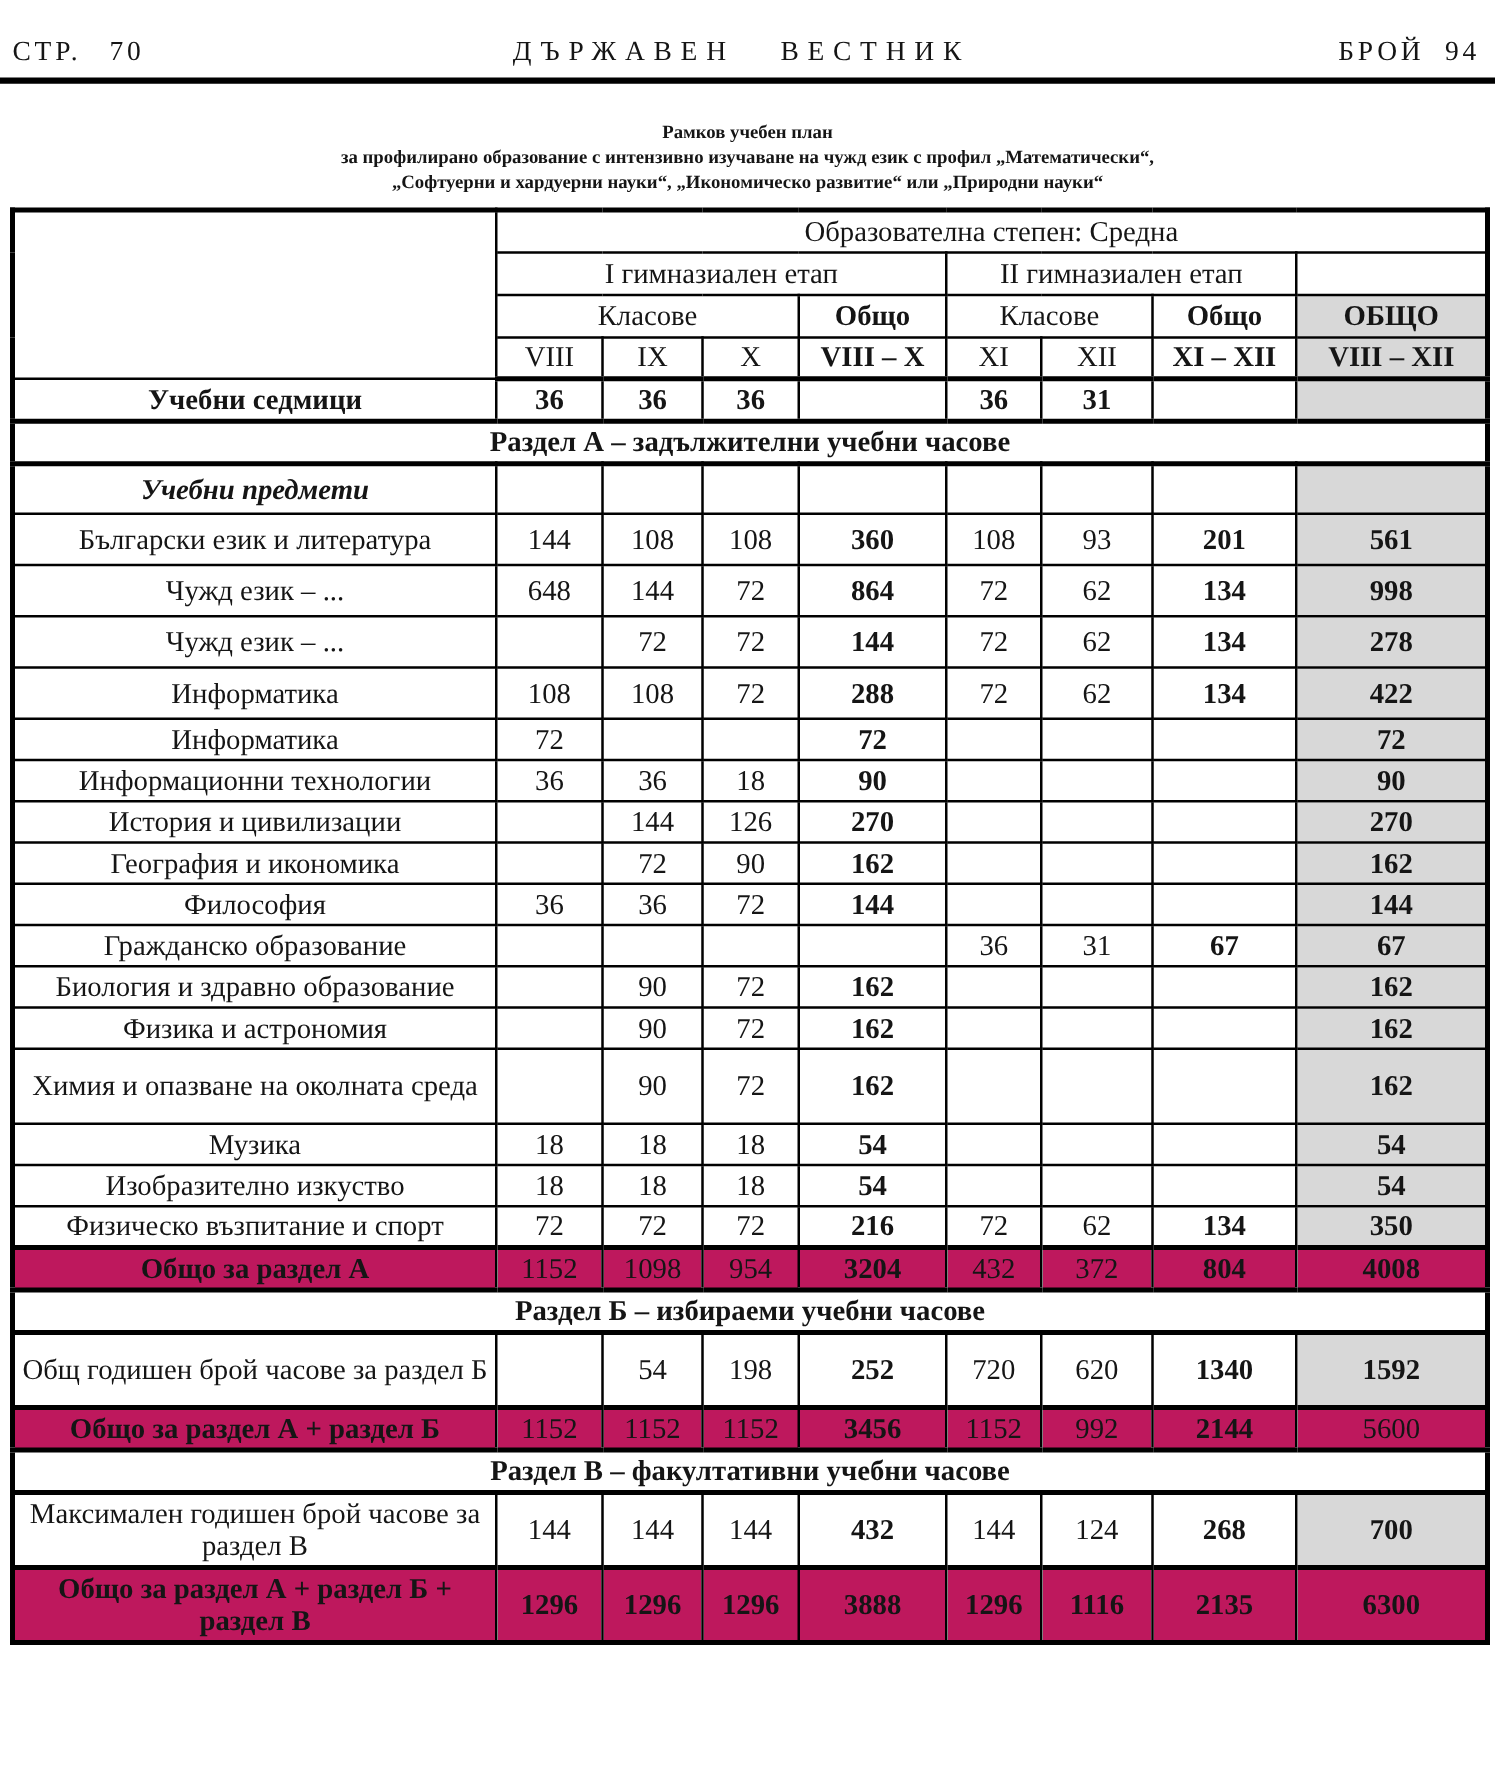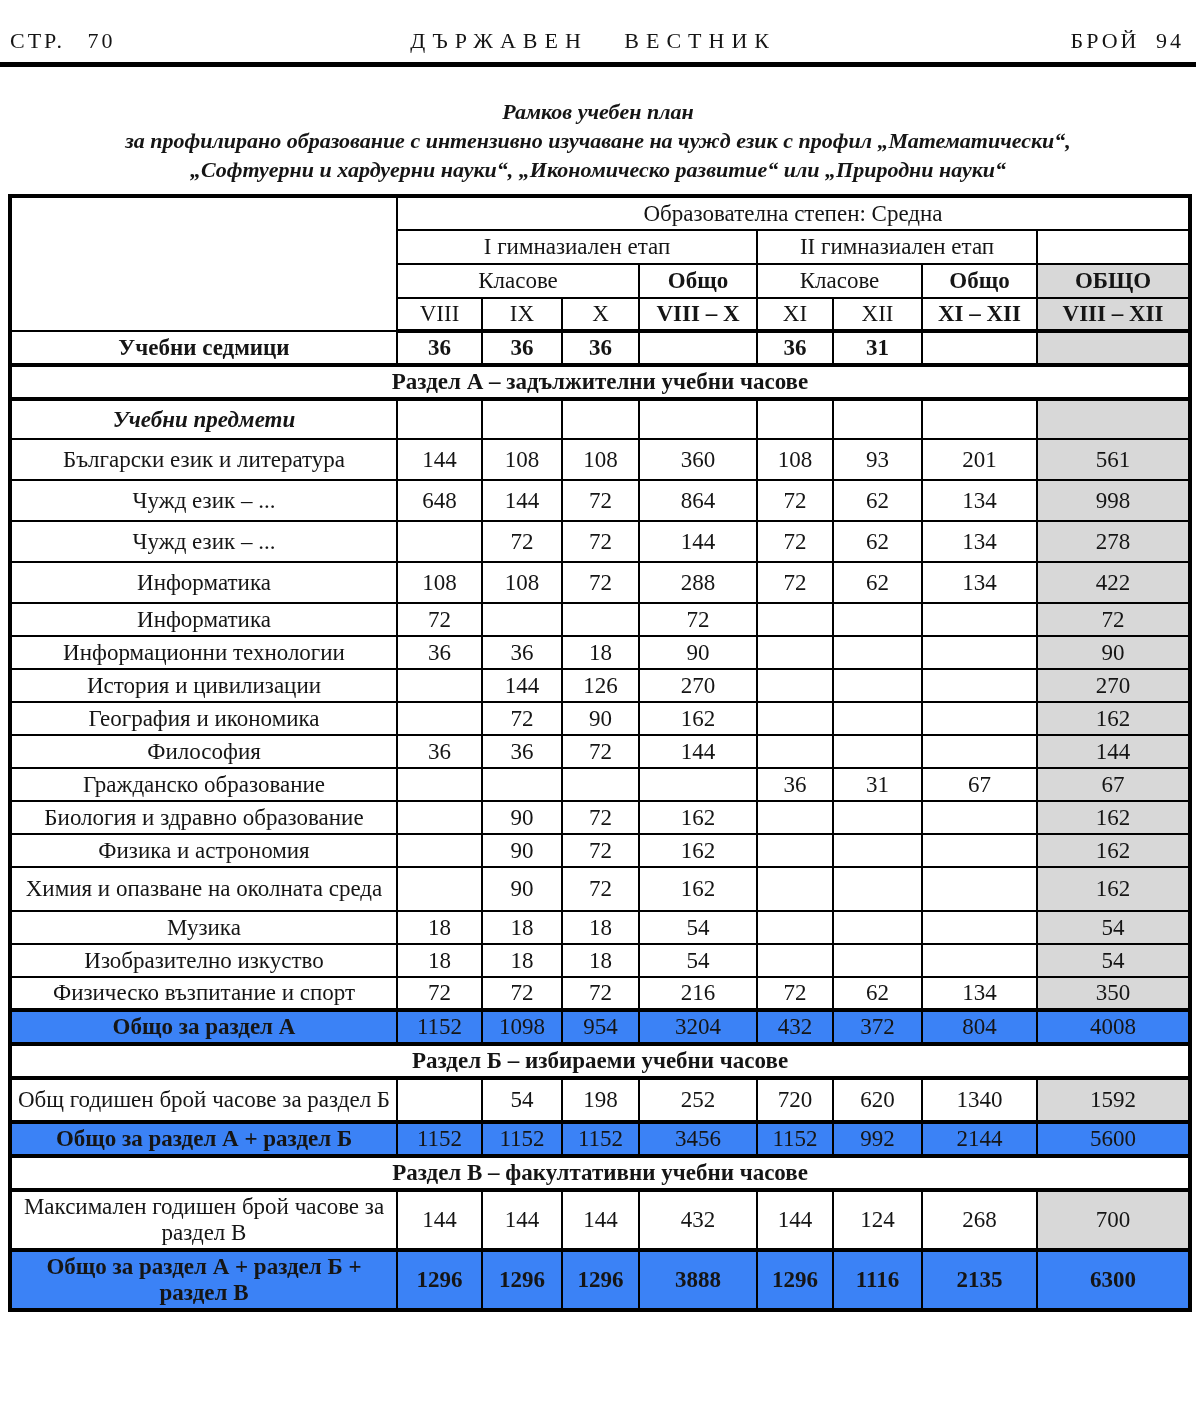--- a/index.html
+++ b/index.html
@@ -19,57 +19,57 @@
     padding: 28px 12px 8px 10px;
     font-size: 22px;
   }
   .masthead .mh-left  { letter-spacing: 3px; word-spacing: 14px; }
   .masthead .mh-center{ letter-spacing: 7px; word-spacing: 24px; }
   .masthead .mh-right { letter-spacing: 3px; word-spacing: 8px; }
   .rule { height: 5px; background: #000; }
 
   
   .annex { text-align: right; padding: 22px 10px 0 0; font-size: 25px; line-height: 1.28; }
-  .doc-title { text-align: center; font-weight: bold; font-size: 22px; line-height: 1.32; margin-top: 8px; font-style: italic; }
+  .doc-title { text-align: center; font-weight: bold; font-size: 15px; line-height: 1.32; margin-top: 8px; }
 
   
   table.plan {
     border-collapse: collapse;
     table-layout: fixed;
     width: 1180px;
     margin: 10px 0 0 8px;
     border: 4px solid #000;
   }
   table.plan td {
     border: 2px solid #000;
     text-align: center;
     font-size: 23px;
     padding: 2px 3px;
     overflow: hidden;
   }
   td.label { text-align: left; padding: 2px 7px; }
   td.just  { text-align: justify; }
   .b { font-weight: bold; }
   .i { font-style: italic; }
-  .t { font-weight: normal; }       
+  .t { font-weight: bold; }       
   .shade { background: #d8d8d8; }
-  tr.total > td { background: #3b82f6; }
+  tr.total > td { background: #be185d; }
   tr.tb > td { border-bottom-width: 4px; }
   tr.sec > td { font-weight: bold; text-align: center; }
   tr.final > td { font-weight: bold; }
 
   
   tr.hr1 > td     { height: 34px; }
   tr.hr2 > td     { height: 33px; }
   tr.weeks > td   { height: 30px; }
   tr.sec > td     { height: 29px; margin-top: 48px; }
   tr.subjhdr > td { height: 40px; font-weight: bold; }
   tr.subject > td { height: 33px; }
   tr.r44 > td     { height: 41px; }
-  tr.r64 > td     { height: 44px; }
+  tr.r64 > td     { height: 60px; }
   tr.total > td   { height: 32px; }
   tr.final > td   { height: 58px; }
 </style>
 </head>
 <body>
 
 <div class="page">
 
   <div class="masthead">
     <span class="mh-left">СТР. 70</span>

